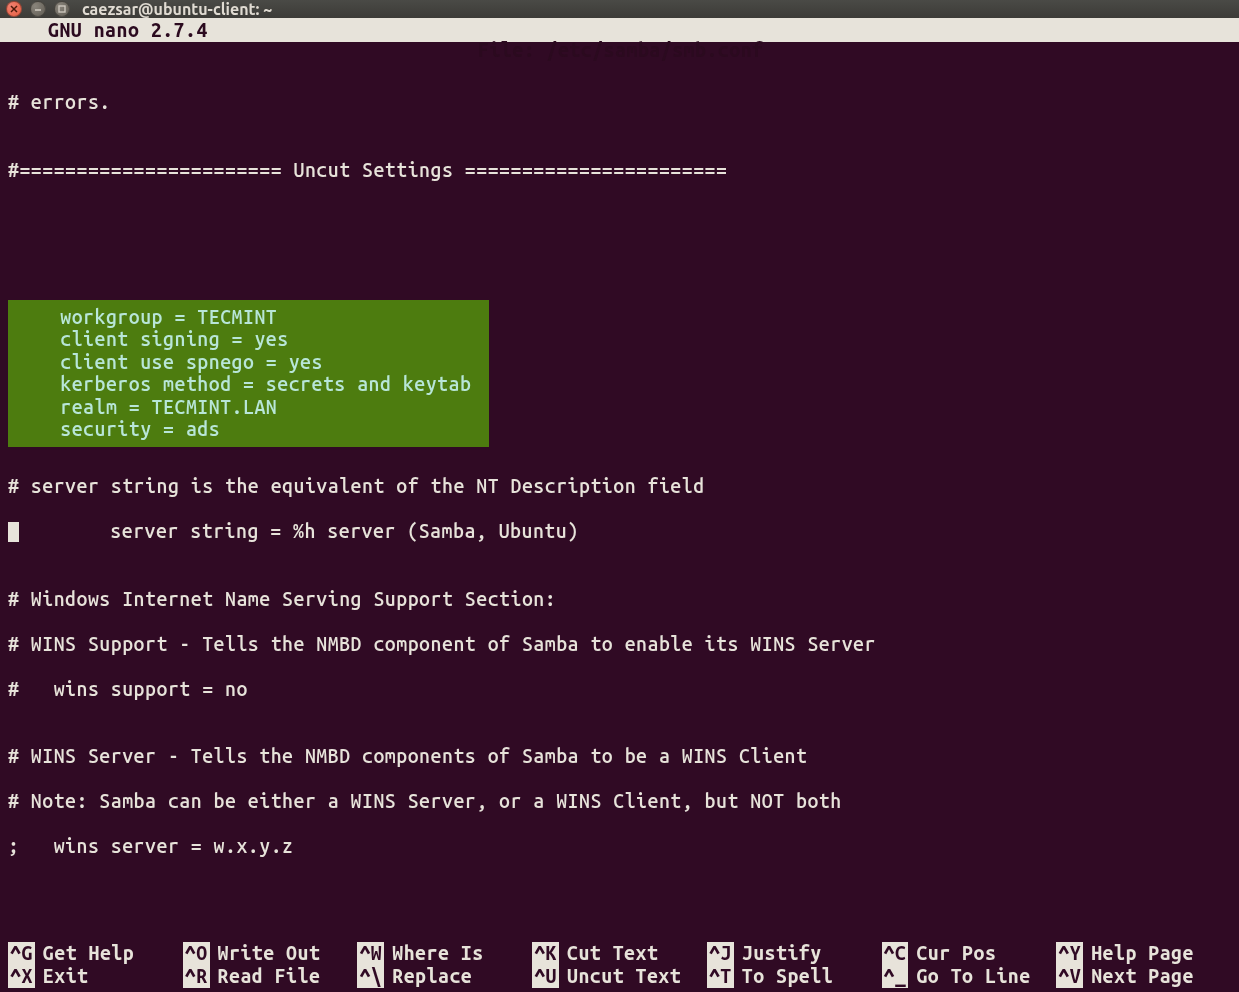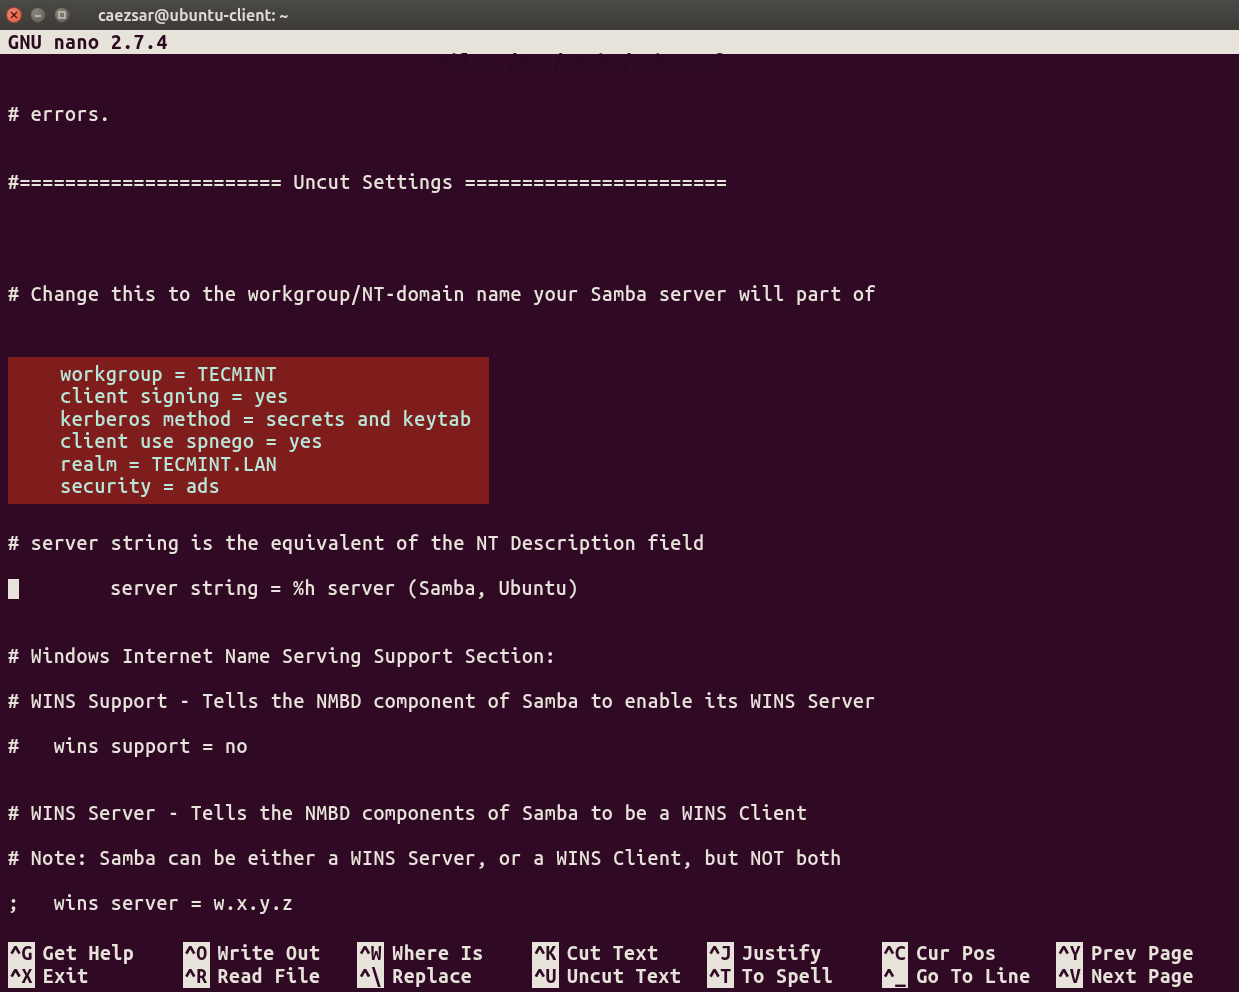--- a/index.html
+++ b/index.html
@@ -5,25 +5,25 @@
     * { margin: 0; padding: 0; box-sizing: border-box; }
     body {
       width: 1239px;
       height: 992px;
       font-family: 'Ubuntu Mono', 'DejaVu Sans Mono', monospace;
       background: #300a24;
       overflow: hidden;
     }
     .titlebar {
       background: linear-gradient(#4a4a46, #3c3b37);
-      height: 30px;
+      height: 18px;
       display: flex;
       align-items: center;
       padding: 0 6px;
-      gap: 16px;
+      gap: 0;
     }
     .window-controls {
       display: flex;
       gap: 8px;
       align-items: center;
     }
     .btn-circle {
       width: 16px;
       height: 16px;
       border-radius: 50%;
@@ -47,33 +47,33 @@
       background: #e7e3da;
       color: #2b0a1f;
       font-size: 19.5px;
       font-weight: bold;
       height: 24px;
       display: flex;
       align-items: center;
       padding: 0 8px;
       letter-spacing: 0.5px;
     }
-    .statusbar-left { width: 430px; }
+    .statusbar-left { width: 430px; margin-left: 40px; }
     .statusbar-right { flex: 1; margin-top: 39px; }
     .editor {
       padding: 4px 8px 0 8px;
       color: #e7e3da;
       font-size: 19.5px;
       line-height: 22.5px;
       white-space: pre;
       letter-spacing: 0.5px;
       font-weight: 500;
     }
     .highlight {
-      background: #7f1d1d;
+      background: #4d7c0f;
       display: inline-block;
       padding: 6px 18px 6px 18px;
       margin: 6px 0;
       color: #b8e6d8;
     }
     .cursor {
       display: inline-block;
       width: 11px;
       height: 20px;
       background: #e7e3da;
@@ -132,23 +132,22 @@
 </div>
 
 <div class="editor">
 <div></div>
 <div># errors.</div>
 <div></div>
 <div>#======================= Uncut Settings =======================</div>
 <div></div>
 <div></div>
 <div></div>
-<div># Change this to the workgroup/NT-domain name your Samba server will part of</div>
-<div></div>
-<div class="highlight"><div>   workgroup = TECMINT</div><div>   client signing = yes</div><div>   kerberos method = secrets and keytab</div><div>   client use spnego = yes</div><div>   realm = TECMINT.LAN</div><div>   security = ads              </div></div>
+<div></div>
+<div class="highlight"><div>   workgroup = TECMINT</div><div>   client signing = yes</div><div>   client use spnego = yes</div><div>   kerberos method = secrets and keytab</div><div>   realm = TECMINT.LAN</div><div>   security = ads              </div></div>
 <div></div>
 <div># server string is the equivalent of the NT Description field</div>
 <div><span class="cursor"></span><span>        server string = %h server (Samba, Ubuntu)</span></div>
 <div></div>
 <div># Windows Internet Name Serving Support Section:</div>
 <div># WINS Support - Tells the NMBD component of Samba to enable its WINS Server</div>
 <div>#   wins support = no</div>
 <div></div>
 <div># WINS Server - Tells the NMBD components of Samba to be a WINS Client</div>
 <div># Note: Samba can be either a WINS Server, or a WINS Client, but NOT both</div>
@@ -185,21 +184,21 @@
     <div class="shortcut-item">
         <span class="shortcut-key">^J</span>
         <span class="shortcut-label">Justify</span>
       </div>
     <div class="shortcut-item">
         <span class="shortcut-key">^C</span>
         <span class="shortcut-label">Cur Pos</span>
       </div>
     <div class="shortcut-item">
         <span class="shortcut-key">^Y</span>
-        <span class="shortcut-label">Prev Page</span>
+        <span class="shortcut-label">Help Page</span>
       </div>
   </div>
   <div class="shortcut-row">
     <div class="shortcut-item">
         <span class="shortcut-key">^X</span>
         <span class="shortcut-label">Exit</span>
       </div>
     <div class="shortcut-item">
         <span class="shortcut-key">^R</span>
         <span class="shortcut-label">Read File</span>

